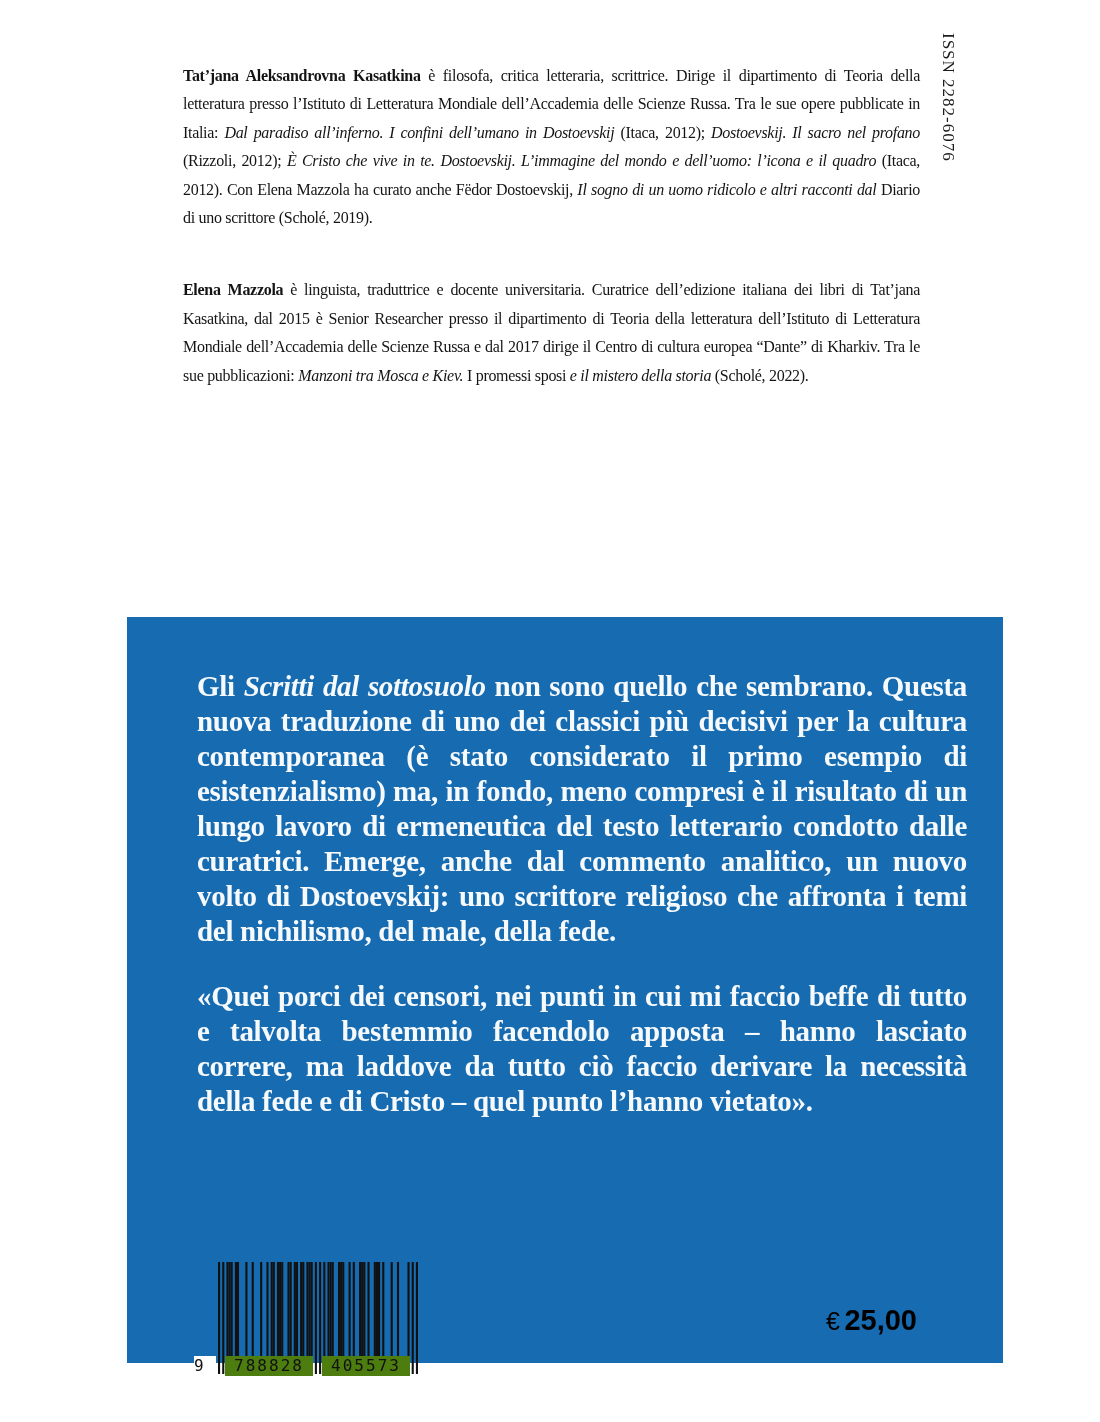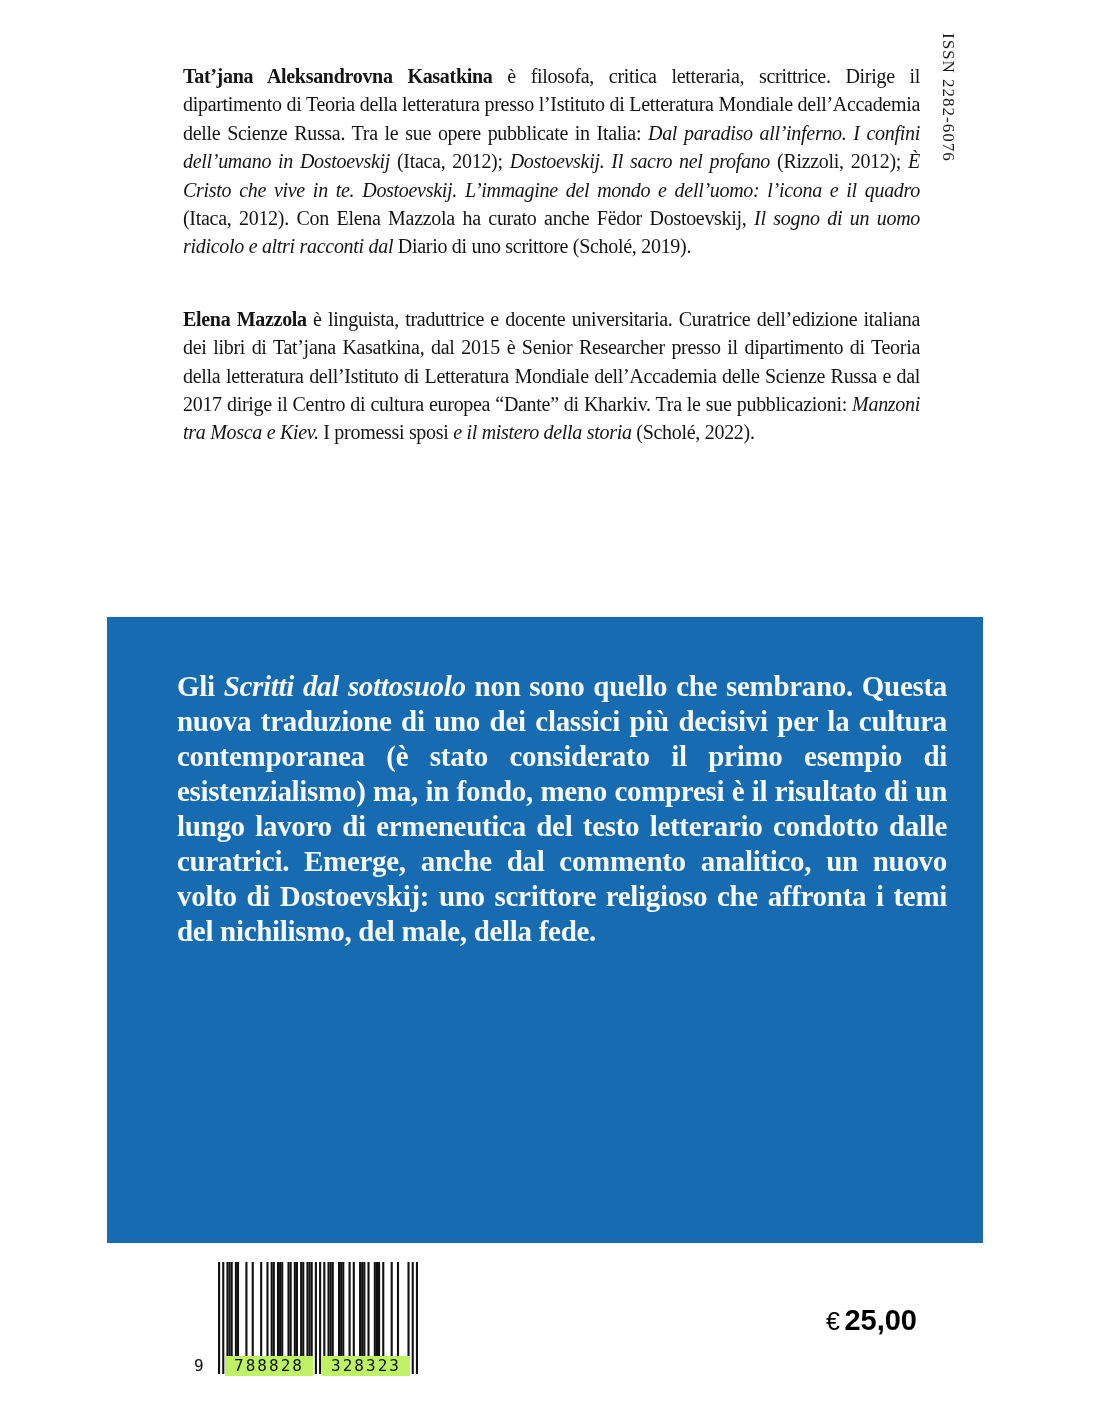--- a/index.html
+++ b/index.html
@@ -12,28 +12,28 @@
     position:absolute;top:33px;left:938px;
     writing-mode:vertical-rl;
     font-size:17px;letter-spacing:1px;color:#1c1c1c;
     font-family:"Liberation Serif", serif;
   }
   .bio-col{
     position:absolute;left:183px;top:62px;width:737px;
   }
   .bio{
     margin:0;
-    font-size:20px;line-height:28.4px;letter-spacing:-0.3px;
+    font-size:16px;line-height:28.4px;letter-spacing:-0.3px;
     text-align:justify;text-align-last:left;
   }
   .bio + .bio{margin-top:44px;}
   .b{font-weight:bold;}
   .i{font-style:italic;}
   .blurb-panel{
-    position:absolute;left:107px;top:617px;width:876px;height:626px;
+    position:absolute;left:127px;top:617px;width:876px;height:746px;
     background:#176BB1;box-sizing:border-box;
     padding:52px 36px 0 70px;
   }
   .blurb{
     margin:0;color:#F7FAFC;font-weight:bold;
     font-size:29px;line-height:35px;letter-spacing:-0.3px;
     text-align:justify;text-align-last:left;
   }
   .blurb.quote{margin-top:30px;}
   .barcode{
@@ -44,21 +44,21 @@
   .bars rect{fill:#111111;}
   .bc-num{
     position:absolute;left:-24px;top:94px;width:230px;height:20px;
     display:flex;align-items:flex-start;
     font-family:"DejaVu Sans Mono", monospace;
     font-size:16px;line-height:20px;color:#111;
   }
   .bc-num .n9{width:22px;background:#fff;}
   .bc-num .gap{width:9px;}
   .bc-num .grp{
-    flex:0 0 88px;background:#bef264;text-align:center;letter-spacing:2px;
+    flex:0 0 88px;background:#4d7c0f;text-align:center;letter-spacing:2px;
   }
   .price{
     position:absolute;top:1304px;right:183px;
     font-family:"Liberation Sans", sans-serif;color:#000;
     white-space:nowrap;
   }
   .price .euro{font-size:25px;font-weight:400;}
   .price .amount{font-size:29px;font-weight:700;letter-spacing:0px;}
 </style>
 </head>
@@ -68,20 +68,21 @@
 
   <div class="issn">ISSN 2282-6076</div>
 
   <div class="bio-col">
     <p class="bio"><span class="b">Tat’jana Aleksandrovna Kasatkina</span><span> è filosofa, critica letteraria, scrittrice. Dirige il dipartimento di Teoria della letteratura presso l’Istituto di Letteratura Mondiale dell’Accademia delle Scienze Russa. Tra le sue opere pubblicate in Italia: </span><span class="i">Dal paradiso all’inferno. I confini dell’umano in Dostoevskij</span><span> (Itaca, 2012); </span><span class="i">Dostoevskij. Il sacro nel profano</span><span> (Rizzoli, 2012); </span><span class="i">È Cristo che vive in te. Dostoevskij. L’immagine del mondo e dell’uomo: l’icona e il quadro</span><span> (Itaca, 2012). Con Elena Mazzola ha curato anche Fëdor Dostoevskij, </span><span class="i">Il sogno di un uomo ridicolo e altri racconti dal</span><span> Diario di uno scrittore (Scholé, 2019).</span></p>
     <p class="bio"><span class="b">Elena Mazzola</span><span> è linguista, traduttrice e docente universitaria. Curatrice dell’edizione italiana dei libri di Tat’jana Kasatkina, dal 2015 è Senior Researcher presso il dipartimento di Teoria della letteratura dell’Istituto di Letteratura Mondiale dell’Accademia delle Scienze Russa e dal 2017 dirige il Centro di cultura europea “Dante” di Kharkiv. Tra le sue pubblicazioni: </span><span class="i">Manzoni tra Mosca e Kiev.</span><span> I promessi sposi </span><span class="i">e il mistero della storia</span><span> (Scholé, 2022).</span></p>
   </div>
 
   <div class="blurb-panel" style="background: rgb(23, 107, 177);">
     <p class="blurb"><span>Gli </span><span class="i">Scritti dal sottosuolo</span><span> non sono quello che sembrano. Questa nuova traduzione di uno dei classici più decisivi per la cultura contemporanea (è stato considerato il primo esempio di esistenzialismo) ma, in fondo, meno compresi è il risultato di un lungo lavoro di ermeneutica del testo letterario condotto dalle curatrici. Emerge, anche dal commento analitico, un nuovo volto di Dostoevskij: uno scrittore religioso che affronta i temi del nichilismo, del male, della fede.</span></p>
+    <p class="blurb quote"><span>«Quei porci dei censori, nei punti in cui mi faccio beffe di tutto e talvolta bestemmio facendolo apposta – hanno lasciato correre, ma laddove da tutto ciò faccio derivare la necessità della fede e di Cristo – quel punto l’hanno vietato».</span></p>
   </div>
 
   <div class="barcode">
     <div class="bars">
         <svg viewBox="0 0 95 112" preserveAspectRatio="none">
           <rect x="0" y="0" width="1" height="112"></rect>
           <rect x="2" y="0" width="1" height="112"></rect>
           <rect x="4" y="0" width="1" height="94"></rect>
           <rect x="5" y="0" width="1" height="94"></rect>
           <rect x="6" y="0" width="1" height="94"></rect>
@@ -129,21 +130,21 @@
           <rect x="90" y="0" width="1" height="94"></rect>
           <rect x="92" y="0" width="1" height="112"></rect>
           <rect x="94" y="0" width="1" height="112"></rect>
         </svg>
       </div>
     <div class="bc-num">
       <span class="n9">9</span>
       <span class="gap"></span>
       <span class="grp">788828</span>
       <span class="gap"></span>
-      <span class="grp">328323</span>
+      <span class="grp">405573</span>
     </div>
   </div>
 
   <div class="price">
     <span class="euro">€</span>
     <span class="amount">25,00</span>
   </div>
 
 </div>
 

